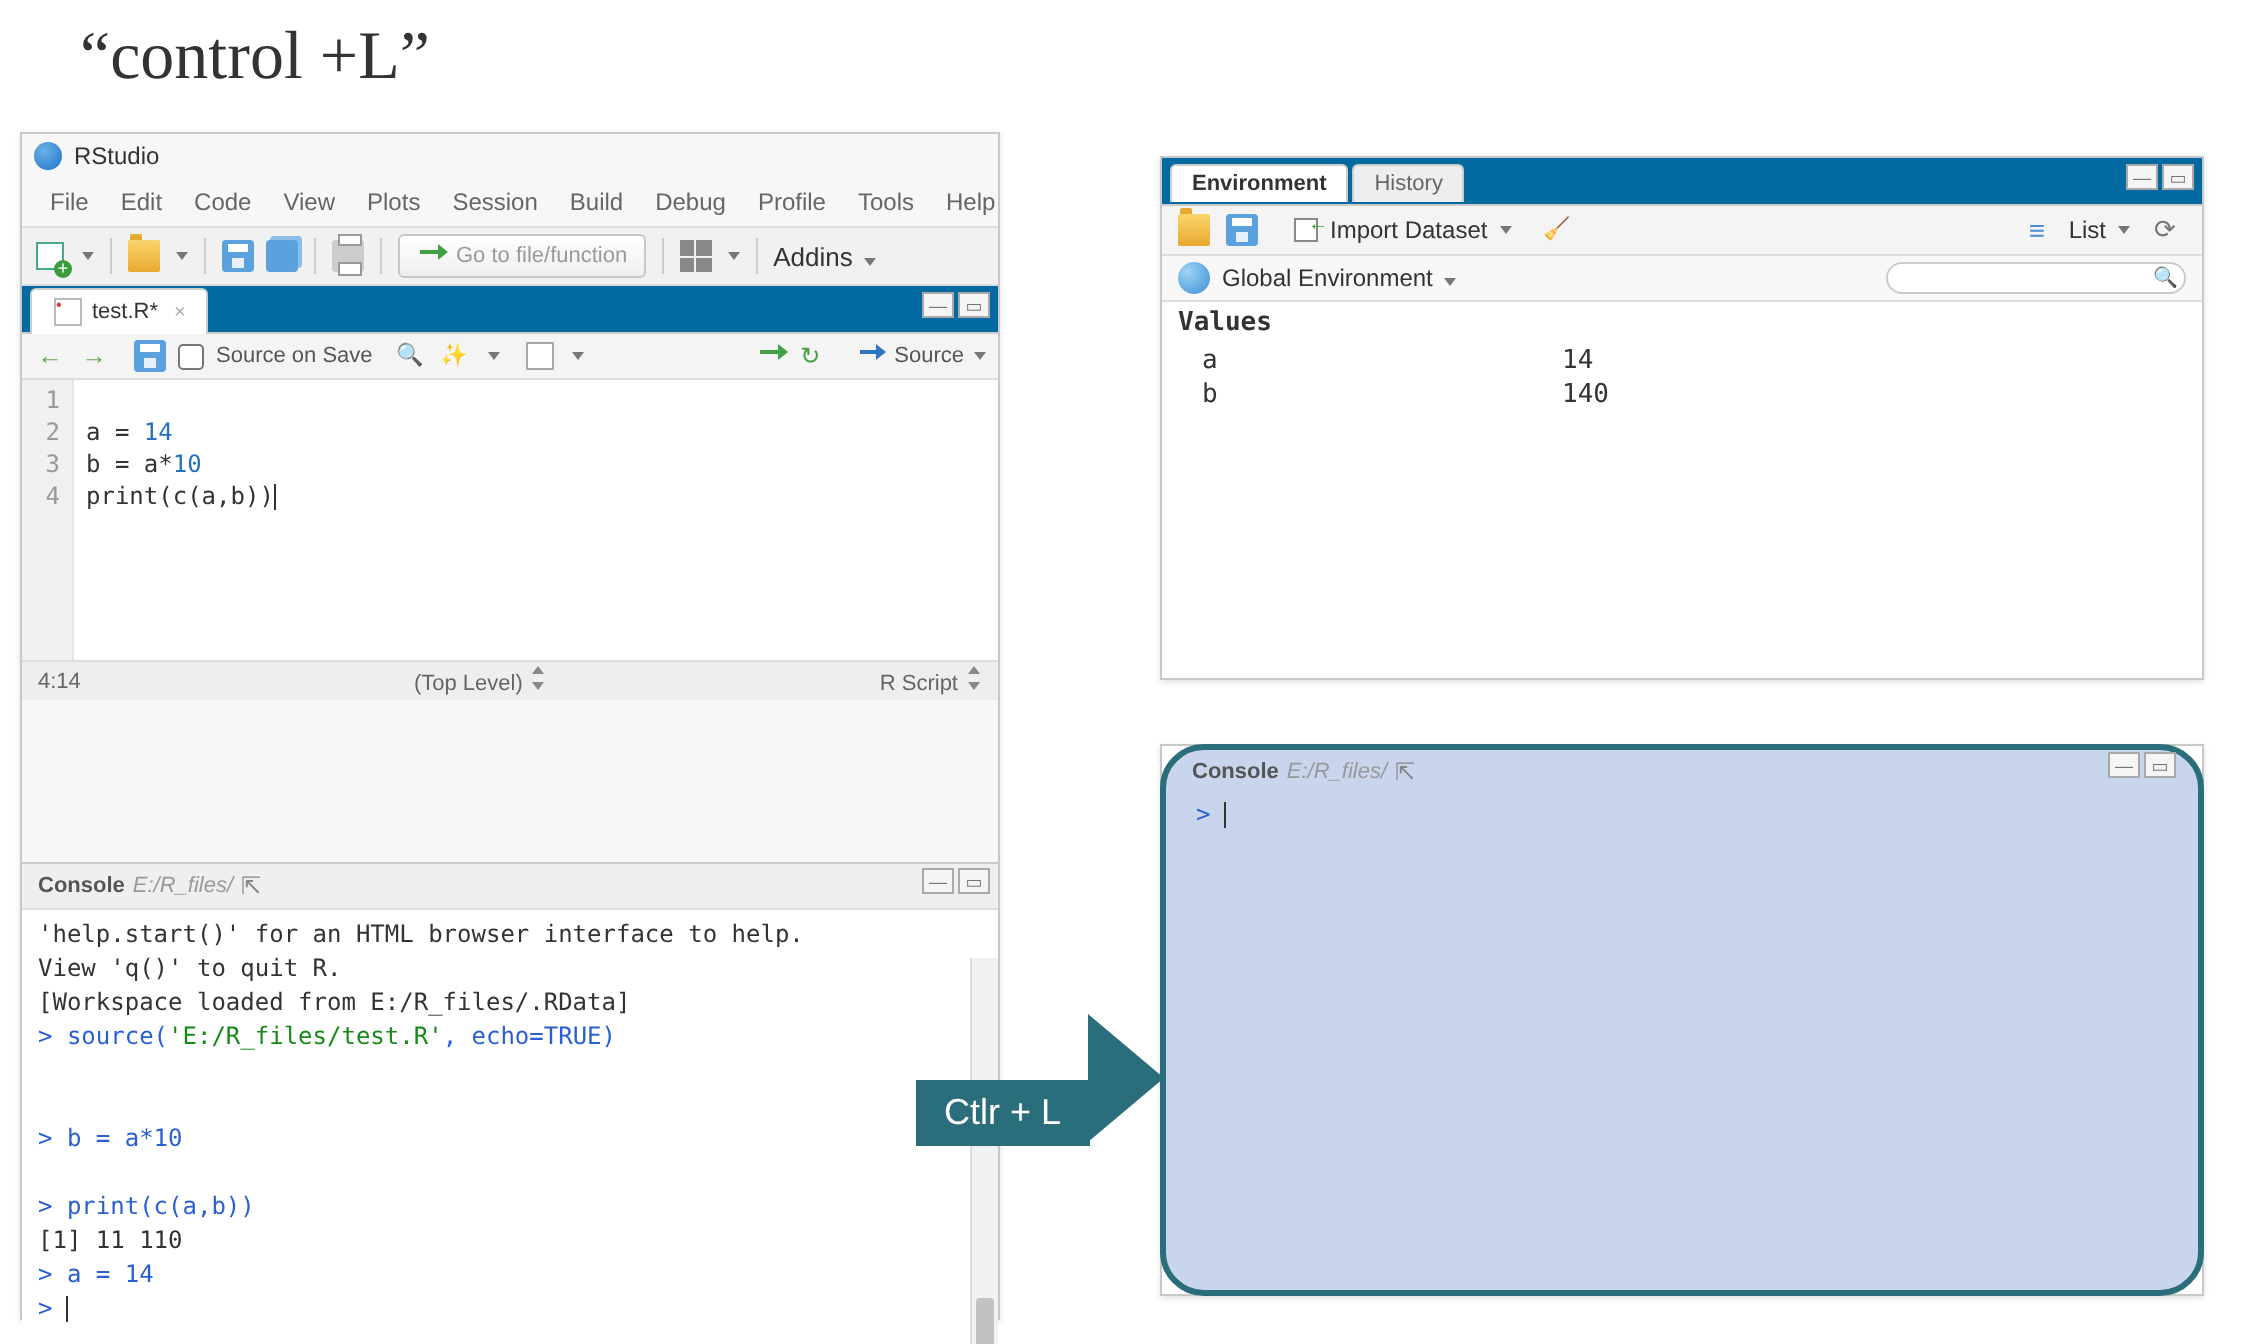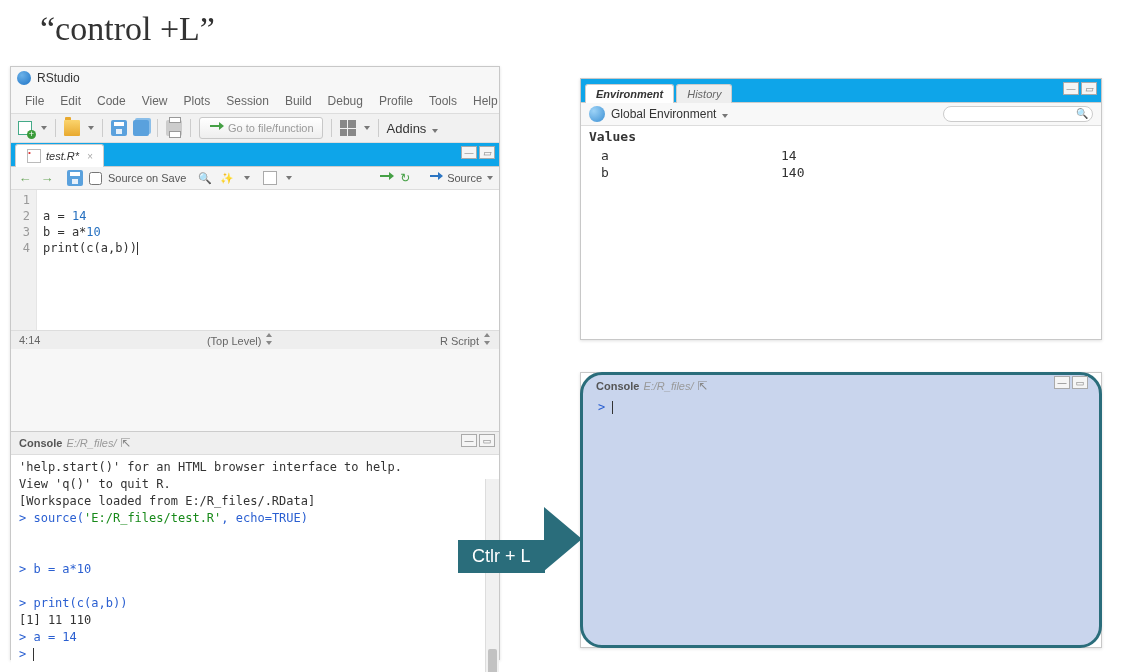--- a/index.html
+++ b/index.html
@@ -96,21 +96,21 @@
   .ico-import::before{content:"";position:absolute;inset:2px;border:1px solid #888;background:#fff;}
   .ico-import::after{content:"←";position:absolute;right:-3px;top:0;font-size:10px;color:#3a9c3a;font-weight:bold;}
   .ico-lines::before{content:"≡";position:absolute;inset:0;line-height:16px;color:#4a8fd6;font-size:14px;}
   .ico-refresh::before{content:"⟳";position:absolute;inset:0;line-height:16px;color:#777;font-size:13px;}
   .ico-globe{border-radius:50%;background:radial-gradient(circle at 30% 30%,#9dd3f7,#3b8fd3);}
   .ico-code-doc::before{content:"";position:absolute;inset:1px;background:#fff;border:1px solid #bbb;}
   .ico-code-doc::after{content:"•";position:absolute;left:2px;top:0;color:#d33;font-size:8px;}
   .ico-popout::before{content:"⇱";position:absolute;inset:0;line-height:16px;color:#888;font-size:12px;}
 
   
-  .tabrow { display:flex; align-items:flex-end; padding:0 4px; border-bottom:1px solid #ccc; background:#0ea5e9; height:24px; position:relative;font-style:italic;}
+  .tabrow { display:flex; align-items:center; padding:0 4px; border-bottom:1px solid #ccc; background:#0369a1; height:24px; position:relative;}
   .tab {
     display:inline-flex; align-items:center; gap:4px;
     padding:3px 10px; font-size:11px;
     border:1px solid #ccc; border-bottom:none;
     border-radius:3px 3px 0 0;
     background:#fff; margin-right:2px; position:relative; top:1px;
   }
   .tab.inactive { background:#eee; color:#666; }
   .tab .close{font-size:10px;color:#aaa;margin-left:4px;}
   .minmax {
@@ -346,20 +346,41 @@
   <div class="tabrow">
     <div class="tab">
         <b>Environment</b>
       </div>
     <div class="tab inactive">History</div>
     <div class="minmax">
       <span>—</span>
       <span>▭</span>
     </div>
   </div>
+  <div class="env-toolbar">
+    <span class="ico ico-open-folder"></span>
+    <span class="ico ico-disk"></span>
+    <span class="sep"></span>
+    <span style="display:inline-flex;align-items:center;gap:4px;">
+      <span class="ico ico-import"></span>
+      <span>Import Dataset</span>
+      <span class="caret"></span>
+    </span>
+    <span class="sep"></span>
+    <span class="ico ico-broom"></span>
+    <div class="right">
+      <span style="display:inline-flex;align-items:center;gap:4px;">
+        <span class="ico ico-lines"></span>
+        <span>List</span>
+        <span class="caret"></span>
+      </span>
+      <span class="sep"></span>
+      <span class="ico ico-refresh"></span>
+    </div>
+  </div>
   <div class="env-scope">
     <span class="ico ico-globe"></span>
     <span><span>Global Environment</span> <span class="caret"></span></span>
     <span class="search">
       <input type="text" placeholder="" style="">
     </span>
   </div>
   <div class="env-section-label">Values</div>
   <div class="env-row">
     <span class="name">a</span>

